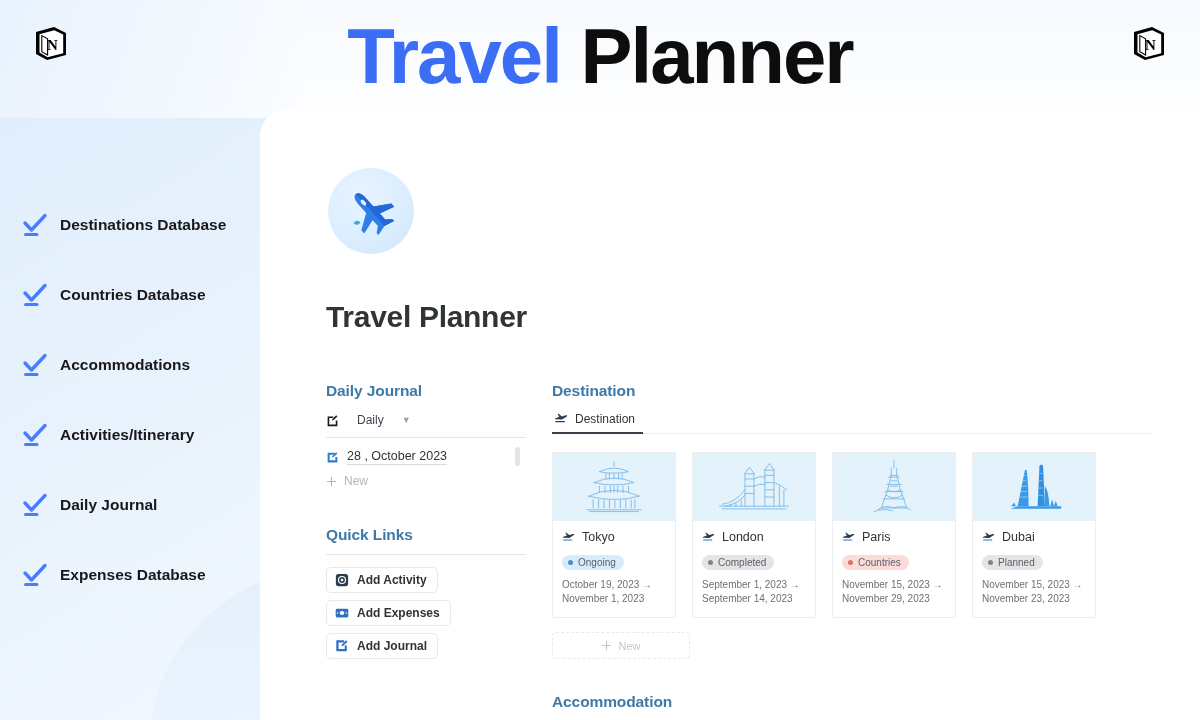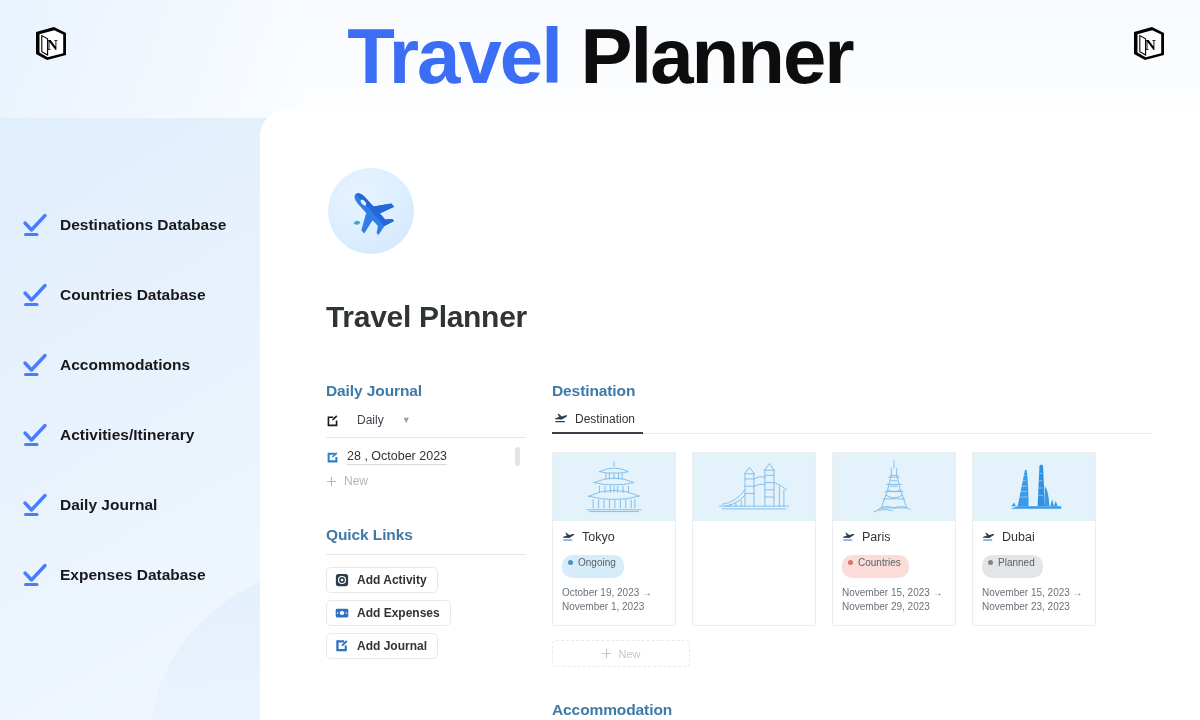--- a/index.html
+++ b/index.html
@@ -178,21 +178,21 @@
     padding-bottom: 4px;
   }
   .card-body { padding: 9px 9px 11px 9px; }
   .card-title {
     display: flex; align-items: center; gap: 7px;
     font-size: 12.5px; color: #2f3437; font-weight: 400;
     margin-bottom: 7px;
   }
   .badge {
     display: inline-flex; align-items: center; gap: 5px;
-    border-radius: 10px; padding: 2px 8px 10px 6px;
+    border-radius: 10px; padding: 2px 8px 2px 6px;
     font-size: 10px; color: #5c6166;
   }
   .badge .dot { width: 5px; height: 5px; border-radius: 50%; background: #7d848b; }
   .card-dates {
     margin-top: 8px; font-size: 10px; color: #6b7178; line-height: 14px;
   }
   .new-card {
     margin-top: 14px; width: 138px; height: 27px;
     border: 1px dashed #e7e9eb; border-radius: 4px;
     display: flex; align-items: center; justify-content: center; gap: 6px;
@@ -467,20 +467,39 @@
                 <path d="M5 50 Q20 48 30 34"></path>
                 <path d="M8 52 Q22 50 30 40"></path>
                 <path d="M62 26 Q70 28 76 34"></path>
                 <path d="M2 52 L78 52"></path>
                 <path d="M5 55 L75 55"></path>
                 <path d="M14 50 L14 52 M20 49 L20 52 M26 46 L26 52 M68 30 L68 52 M73 34 L73 52"></path>
               </g>
             </svg>
           </span>
         </div>
+        <div class="card-body">
+          <div class="card-title">
+            <span>
+              <svg viewBox="0 0 16 16" width="13" height="13">
+                <path d="M1 7.5 L6 5.5 L4 2.2 L5.3 2 L9 5 L13.5 3.8 C14.8 3.5 15.6 4.2 14.6 5 L9.2 8.6 L1.5 8.4 Z" fill="#2d3e50"></path>
+                <path d="M2 11 H12" stroke="#2d6fc4" stroke-width="1.3" stroke-linecap="round"></path>
+              </svg>
+            </span>
+            <span>London</span>
+          </div>
+          <span class="badge" style="background:#e3e5e7">
+            <span class="dot" style="background:#7d848b"></span>
+            <span>Completed</span>
+          </span>
+          <div class="card-dates">
+            <div>September 1, 2023 →</div>
+            <div>September 14, 2023</div>
+          </div>
+        </div>
       </div>
 
       <div class="card">
         <div class="card-img">
           <span>
             <svg viewBox="0 0 80 64" width="74" height="58">
               <g stroke="#7cb9e8" stroke-width="1" fill="none" stroke-linecap="round">
                 <path d="M40 2 L40 10"></path>
                 <path d="M37 10 L37 18 L33 34 L26 54 M43 10 L43 18 L47 34 L54 54"></path>
                 <path d="M34 20 H46 M32 28 H48 M30 36 H50 M28 44 H52"></path>

